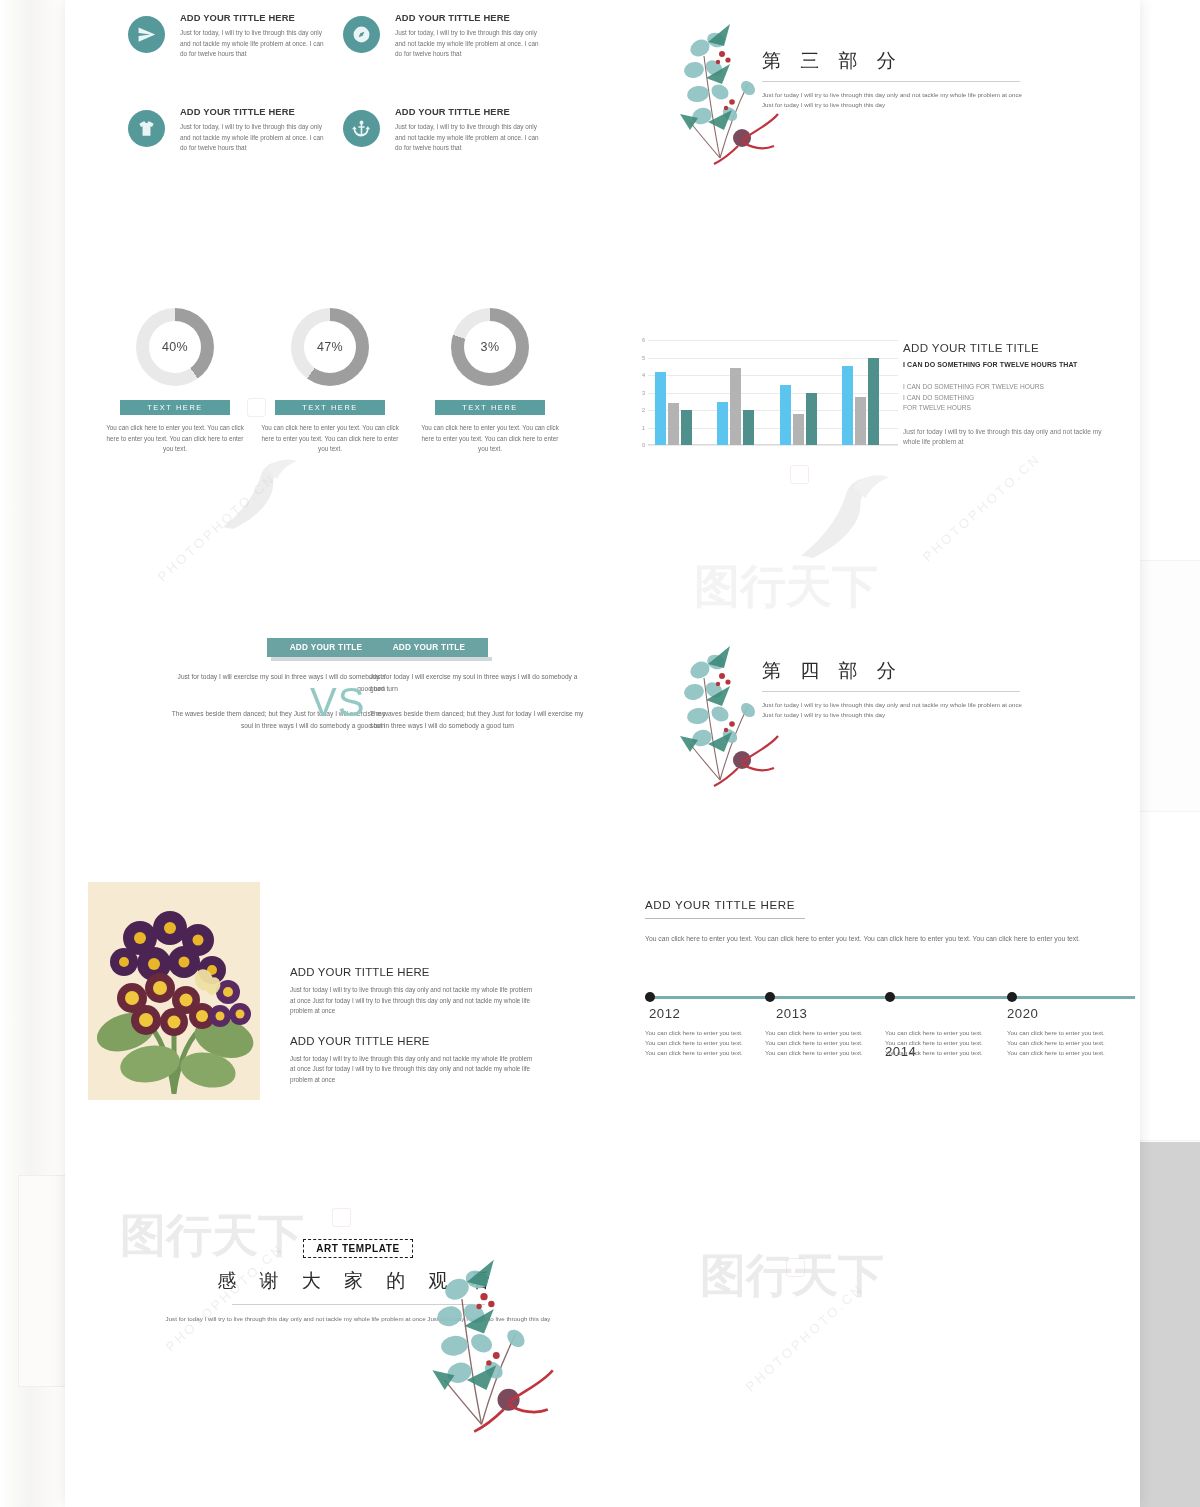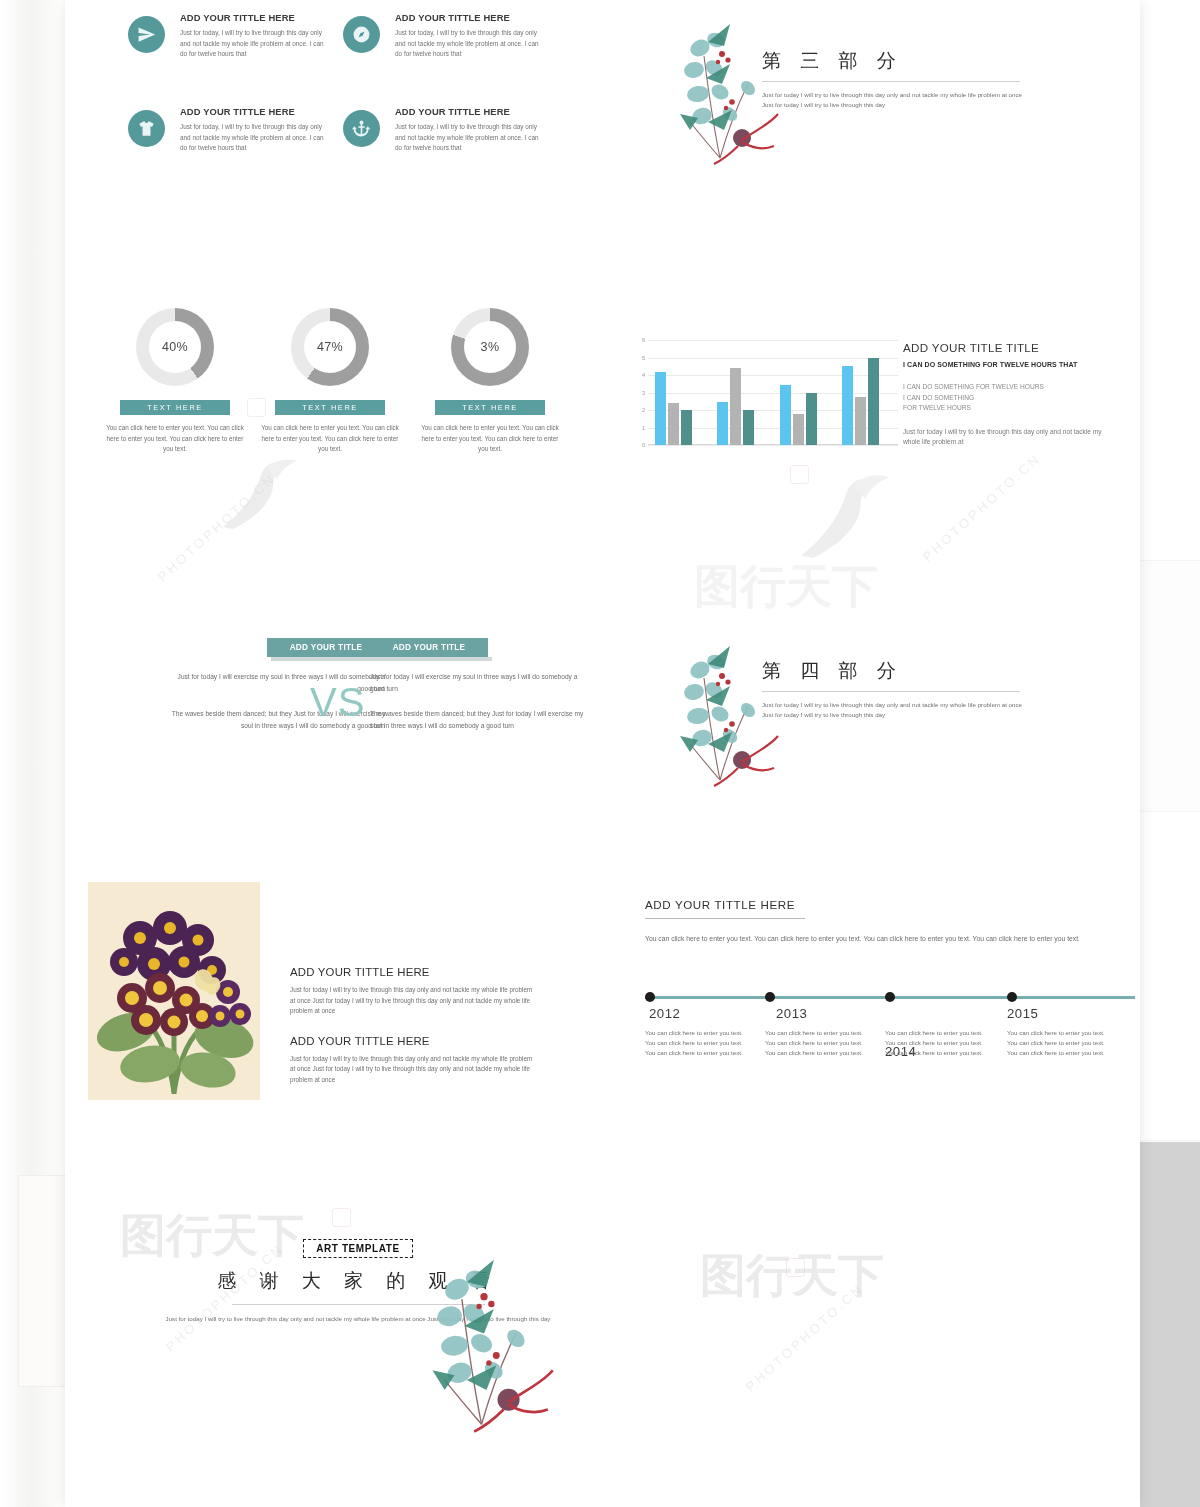--- a/index.html
+++ b/index.html
@@ -425,21 +425,21 @@
 
   <div class="dot" style="left:120px;"></div>
   <div class="yr" style="left:131px;">2013</div>
   <div class="desc" style="left:120px;">You can click here to enter you text. You can click here to enter you text.  You can click here to enter you text.</div>
 
   <div class="dot" style="left:240px;"></div>
   <div class="yr" style="left:240px;margin-top:38px;">2014</div>
   <div class="desc" style="left:240px;">You can click here to enter you text. You can click here to enter you text.  You can click here to enter you text.</div>
 
   <div class="dot" style="left:362px;"></div>
-  <div class="yr" style="left:362px;">2015</div>
+  <div class="yr" style="left:362px;">2020</div>
   <div class="desc" style="left:362px;">You can click here to enter you text. You can click here to enter you text.  You can click here to enter you text.</div>
 </div>
 
 <div class="thanks" style="left:158px;top:1238px;width:400px;">
   <div class="art-tag">ART TEMPLATE</div>
   <div class="cn">感 谢 大 家 的 观 看</div>
   <div class="rule"></div>
   <div class="sub">Just for today I will try to live through this day only and not tackle my whole life problem at once Just for today I will try to live through this day</div>
 </div>
 <div class="floral" style="left:430px;top:1252px;width:135px;height:185px;">

